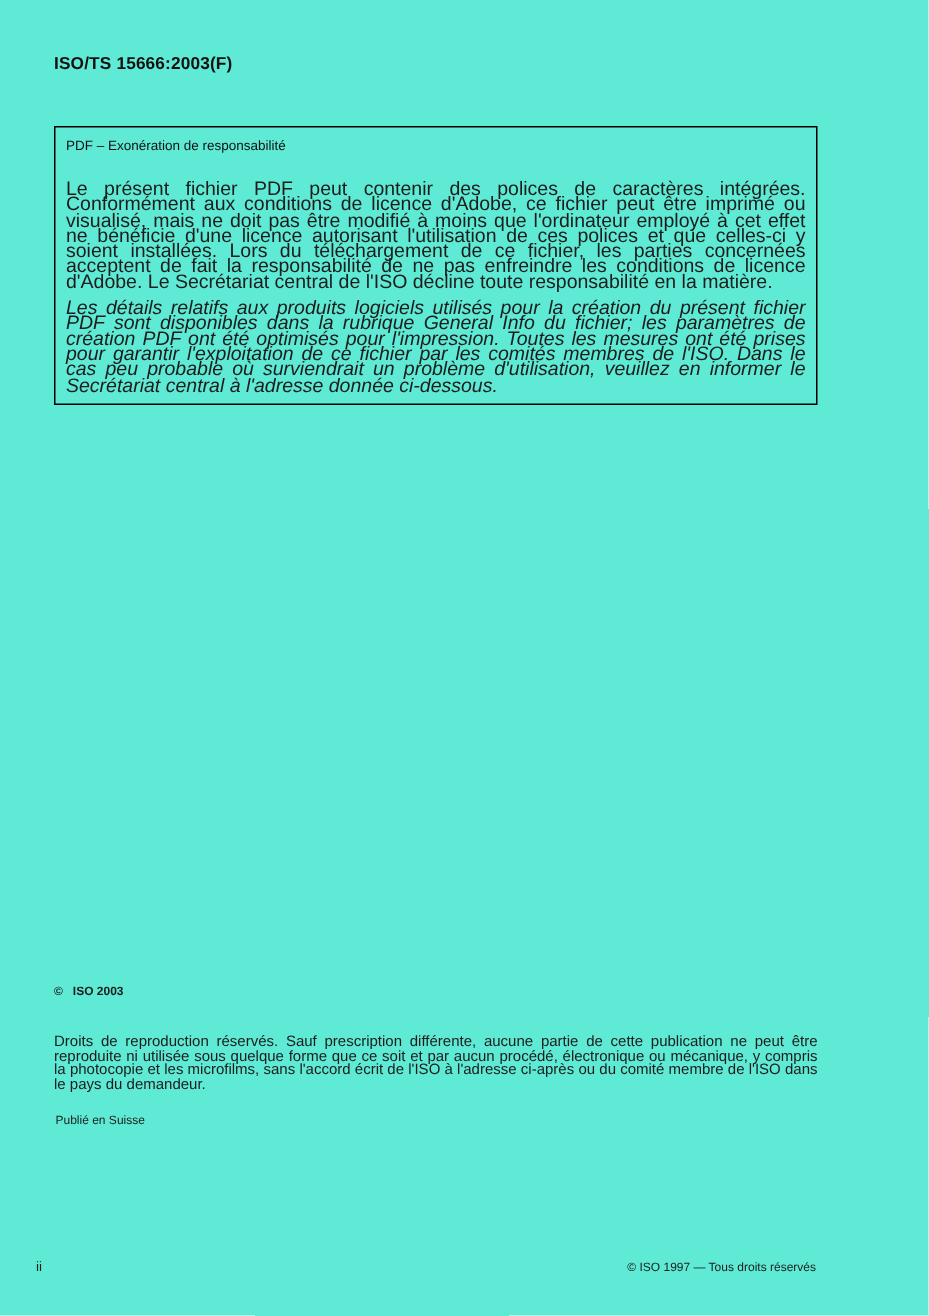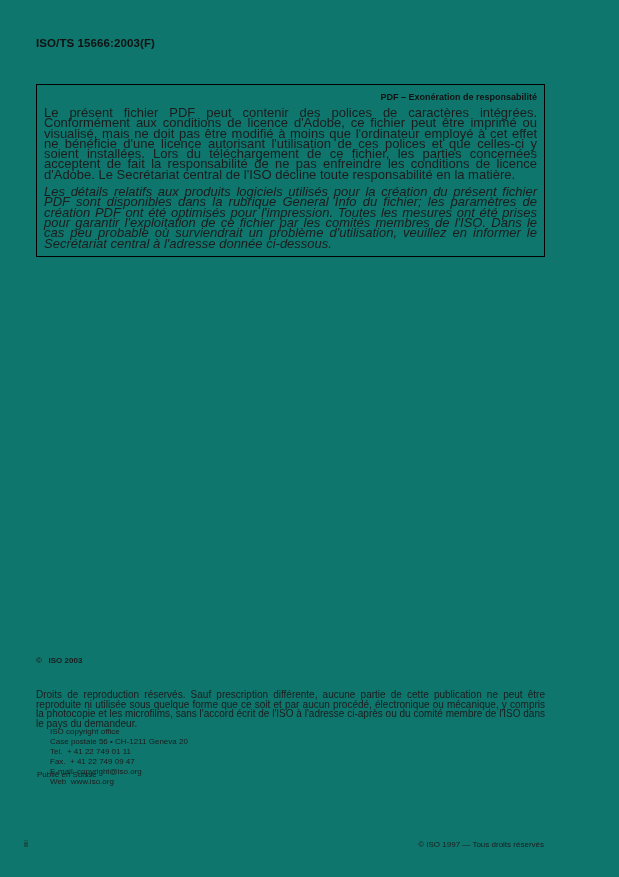--- a/index.html
+++ b/index.html
@@ -4,21 +4,21 @@
 <style>
   html, body {
     margin: 0;
     padding: 0;
     background: #ffffff;
   }
   .page {
     position: relative;
     width: 619px;
     height: 877px;
-    background: #0f766e;
+    background: #5eead4;
     font-family: "Liberation Sans", "DejaVu Sans", sans-serif;
     color: #1c1c1c;
     overflow: hidden;
   }
   .doc-header {
     position: absolute;
     left: 36px;
     top: 37px;
     font-size: 11.5px;
     font-weight: bold;
@@ -28,25 +28,25 @@
   .disclaimer-box {
     position: absolute;
     left: 36px;
     top: 84px;
     width: 509px;
     box-sizing: border-box;
     border: 1.5px solid #000000;
     padding: 4px 7px 5px 7px;
   }
   .disclaimer-title {
-    text-align: right;
-    font-weight: bold;
+    text-align: left;
+    font-weight: normal;
     font-size: 9px;
     line-height: 11px;
-    margin: 3px 0 5px 0;
+    margin: 3px 0 18px 0;
     color: #111111;
   }
   .disclaimer-par {
     font-size: 13px;
     line-height: 10.3px;
     text-align: justify;
     margin: 0 0 7px 0;
   }
   .disclaimer-par:last-child {
     margin-bottom: 2px;
@@ -75,21 +75,21 @@
     top: 727px;
     font-size: 8px;
     line-height: 10.1px;
   }
   .address-line {
     white-space: pre-wrap;
   }
   .published-line {
     position: absolute;
     left: 37px;
-    top: 770px;
+    top: 742px;
     font-size: 8px;
   }
   .footer-page-number {
     position: absolute;
     left: 24px;
     top: 839px;
     font-size: 9px;
   }
   .footer-copyright {
     position: absolute;
@@ -109,28 +109,20 @@
   <div class="disclaimer-box">
     <div class="disclaimer-title">PDF – Exonération de responsabilité</div>
     <p class="disclaimer-par">Le présent fichier PDF peut contenir des polices de caractères intégrées. Conformément aux conditions de licence d'Adobe, ce fichier peut être imprimé ou visualisé, mais ne doit pas être modifié à moins que l'ordinateur employé à cet effet ne bénéficie d'une licence autorisant l'utilisation de ces polices et que celles-ci y soient installées. Lors du téléchargement de ce fichier, les parties concernées acceptent de fait la responsabilité de ne pas enfreindre les conditions de licence d'Adobe. Le Secrétariat central de l'ISO décline toute responsabilité en la matière.</p>
     <p class="disclaimer-par">Les détails relatifs aux produits logiciels utilisés pour la création du présent fichier PDF sont disponibles dans la rubrique General Info du fichier; les paramètres de création PDF ont été optimisés pour l'impression. Toutes les mesures ont été prises pour garantir l'exploitation de ce fichier par les comités membres de l'ISO. Dans le cas peu probable où surviendrait un problème d'utilisation, veuillez en informer le Secrétariat central à l'adresse donnée ci-dessous.</p>
   </div>
 
   <div class="copyright-notice">©   ISO 2003</div>
 
   <div class="rights-par">Droits de reproduction réservés. Sauf prescription différente, aucune partie de cette publication ne peut être reproduite ni utilisée sous quelque forme que ce soit et par aucun procédé, électronique ou mécanique, y compris la photocopie et les microfilms, sans l'accord écrit de l'ISO à l'adresse ci-après ou du comité membre de l'ISO dans le pays du demandeur.</div>
 
-  <div class="address-block">
-    <div class="address-line">ISO copyright office</div>
-    <div class="address-line">Case postale 56 • CH-1211 Geneva 20</div>
-    <div class="address-line">Tel.  + 41 22 749 01 11</div>
-    <div class="address-line">Fax.  + 41 22 749 09 47</div>
-    <div class="address-line">E-mail  copyright@iso.org</div>
-    <div class="address-line">Web  www.iso.org</div>
-  </div>
 
   <div class="published-line">Publié en Suisse</div>
 
   <div class="footer-page-number">ii</div>
 
   <div class="footer-copyright">© ISO 1997 — Tous droits réservés</div>
 
 </div>
 
 </body></html>

